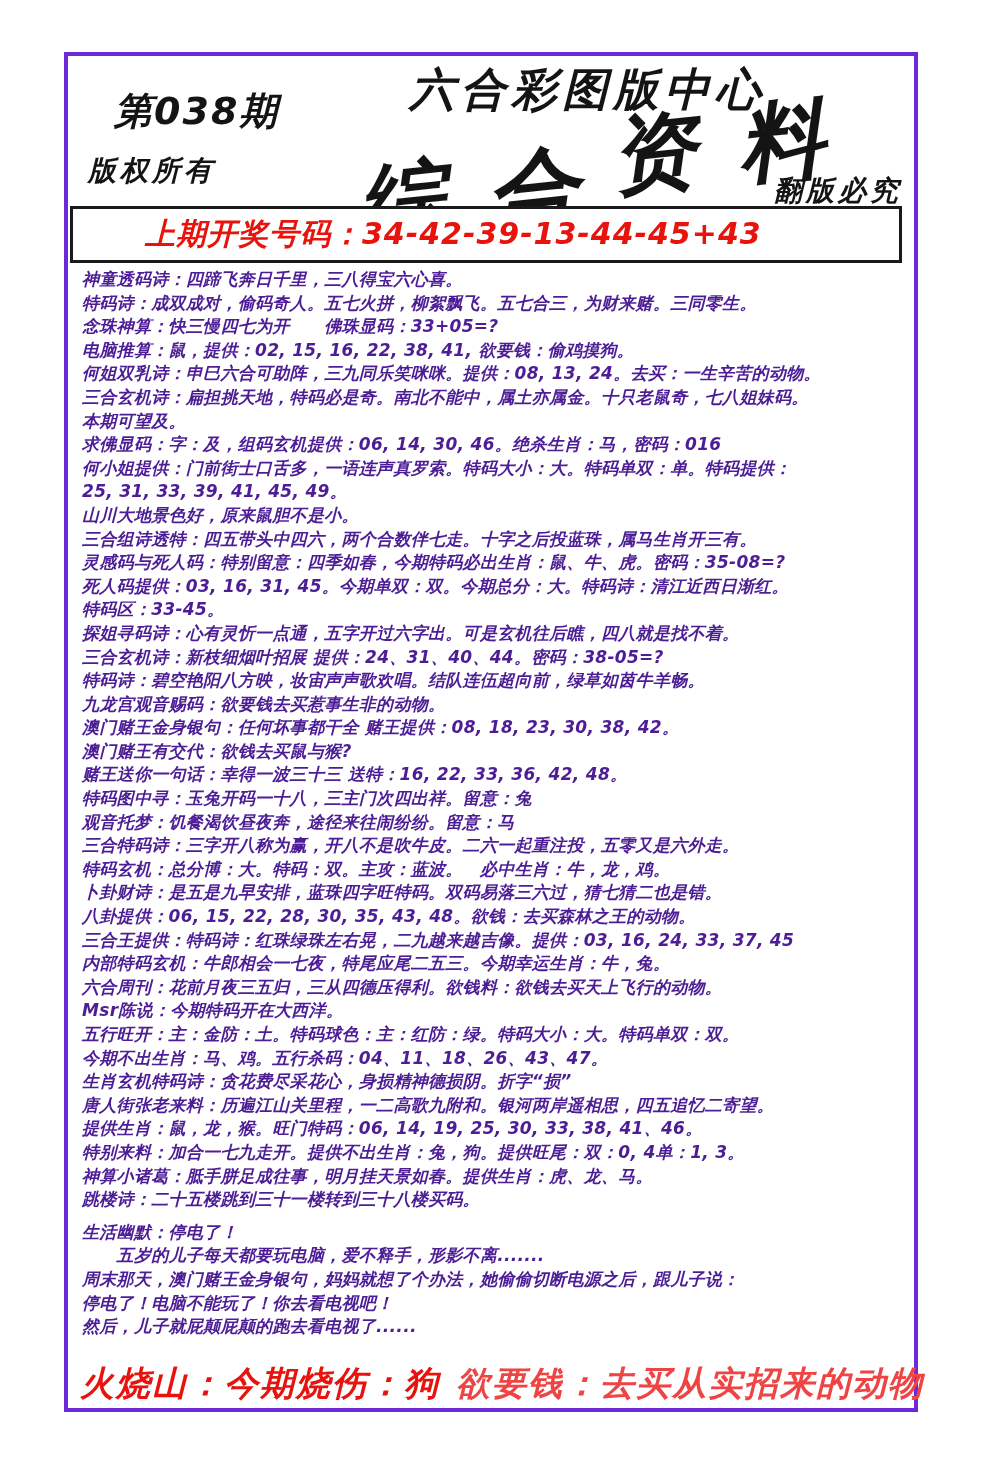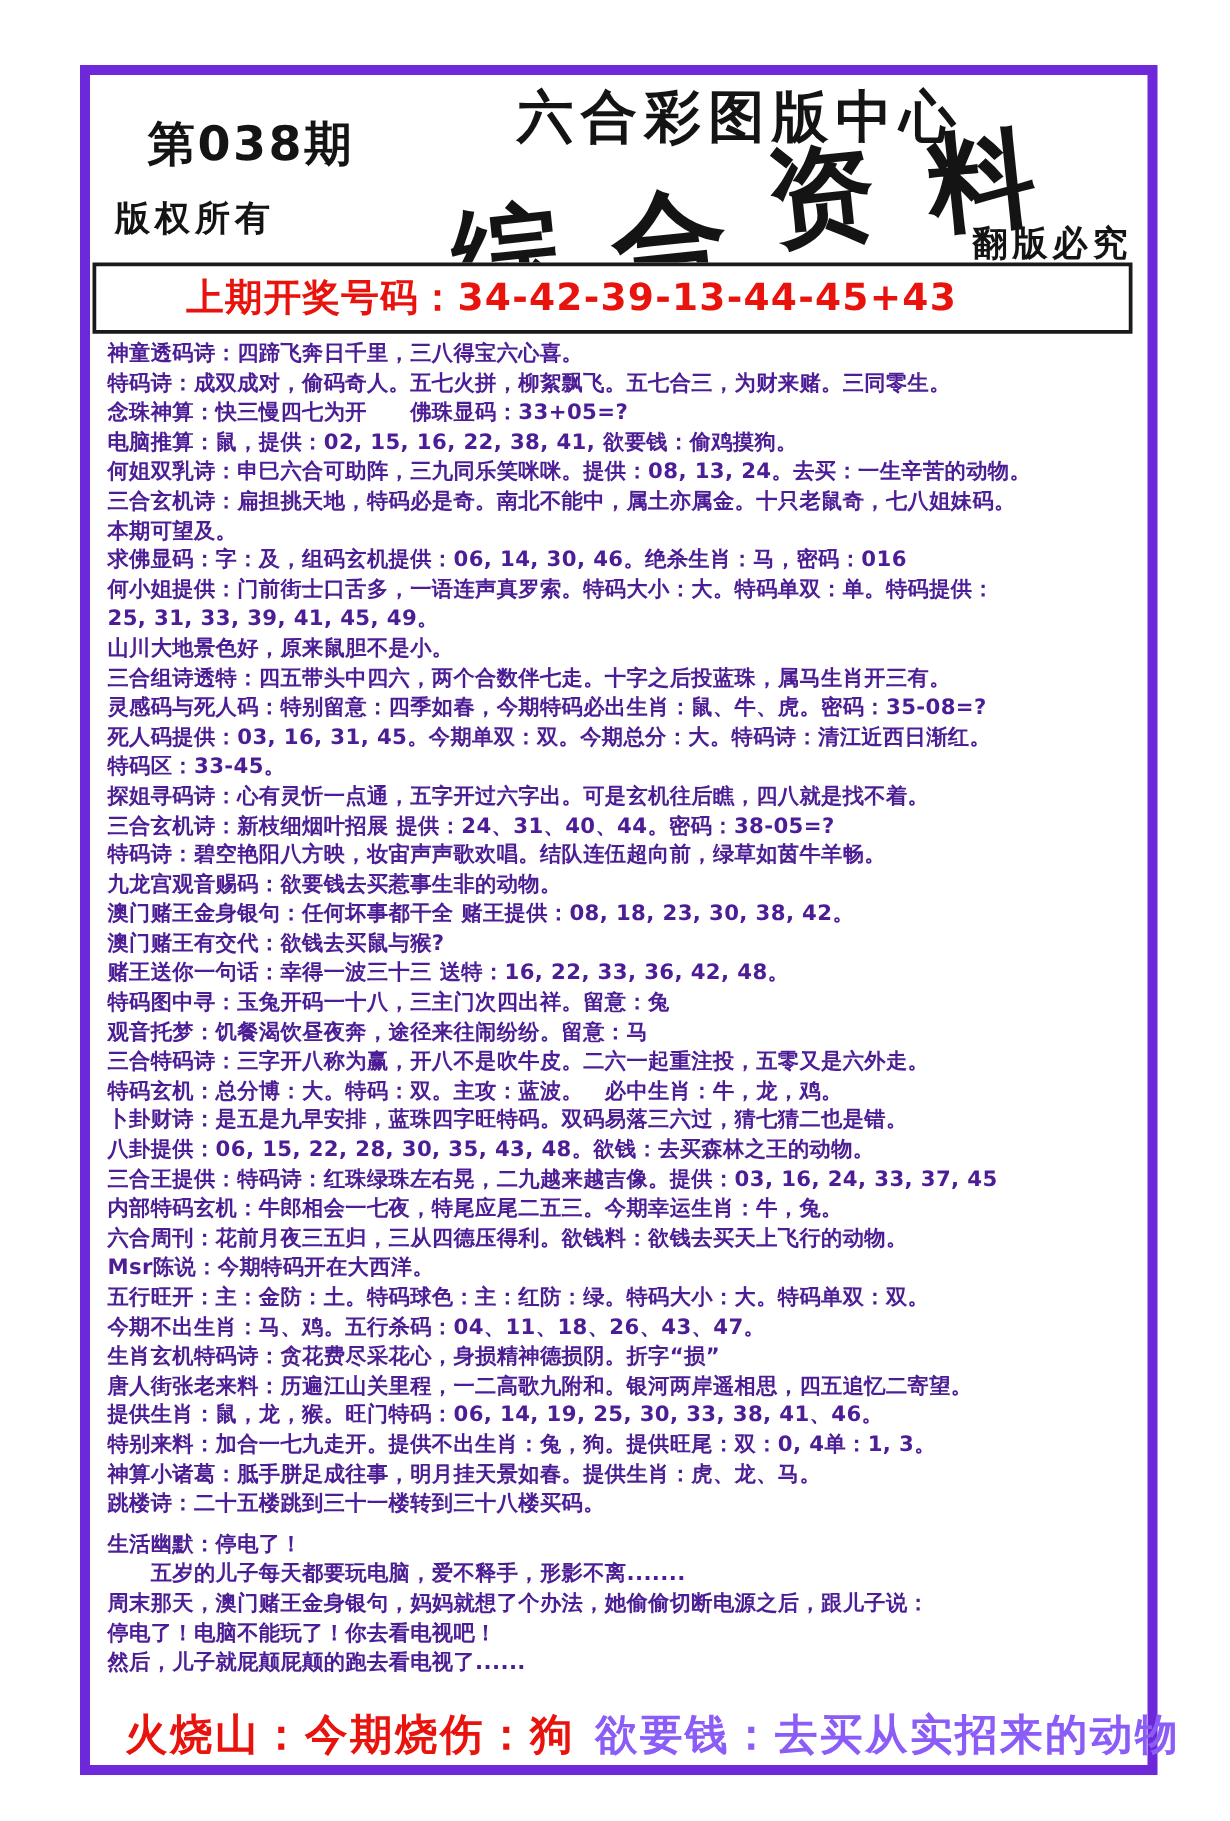--- a/index.html
+++ b/index.html
@@ -1,19 +1,19 @@
 <!DOCTYPE html>
 <html><head>
 <meta charset="utf-8">
 <style>
   html,body{margin:0;padding:0;background:#ffffff;}
   .page{position:relative;width:984px;height:1457px;background:#fff;overflow:hidden;
         font-family:"DejaVu Sans","Liberation Sans",sans-serif;color:#141414;}
   .frame{position:absolute;left:64px;top:52px;width:846px;height:1352px;
-         border:8px solid #6d28d9;background:#fff;}
+         border:4px solid #6d28d9;background:#fff;font-style:italic;}
 
   
   .issue{position:absolute;left:46px;top:30px;font-size:38px;font-weight:bold;letter-spacing:2px;}
   .site-title{position:absolute;left:250px;top:4px;width:540px;text-align:center;
               font-size:45px;font-weight:bold;letter-spacing:6px;}
   .main-title{position:absolute;left:290px;top:40px;width:480px;height:160px;
               font-family:"DejaVu Serif","Liberation Serif",serif;font-weight:bold;}
   .main-title .ch{position:absolute;font-size:86px;line-height:1;transform:rotate(-6deg);}
   .main-title .ch0{left:0px;top:62px;}
   .main-title .ch1{left:128px;top:50px;font-size:92px;}
@@ -28,21 +28,21 @@
   .drawtext{font-size:30px;font-weight:bold;padding-left:72px;letter-spacing:1px;}
 
   
   .bodytext{position:absolute;left:14px;top:212px;width:820px;}
   .line{font-size:17px;line-height:23.6px;font-weight:bold;white-space:nowrap;
         letter-spacing:0.3px;color:#4c1d95;}
   .line.spacer{height:9px;}
 
   
   .banner{position:absolute;left:0;bottom:1px;width:100%;height:46px;display:flex;
-          align-items:center;white-space:nowrap;font-weight:bold;font-size:34px;padding-left:28px;box-sizing:border-box;}
+          align-items:center;white-space:nowrap;font-weight:bold;font-size:34px;padding-left:12px;box-sizing:border-box;}
   .banner .seg-red{letter-spacing:2px;}
   .banner .seg-green{margin-left:16px;letter-spacing:2px;}
 </style>
 </head>
 <body>
 
 <div class="page">
   <div class="frame">
 
     <div class="issue">第038期</div>
@@ -104,17 +104,17 @@
         <div class="line spacer"></div>
         <div class="line">生活幽默：停电了！</div>
         <div class="line">　　五岁的儿子每天都要玩电脑，爱不释手，形影不离.......</div>
         <div class="line">周末那天，澳门赌王金身银句，妈妈就想了个办法，她偷偷切断电源之后，跟儿子说：</div>
         <div class="line">停电了！电脑不能玩了！你去看电视吧！</div>
         <div class="line">然后，儿子就屁颠屁颠的跑去看电视了......</div>
       </div>
 
     <div class="banner">
       <span class="seg-red" style="color: rgb(232, 19, 13);">火烧山：今期烧伤：狗</span>
-      <span class="seg-green" style="color: #8b5cf6;">欲要钱：去买从实招来的动物</span>
+      <span class="seg-green" style="color: #ef4444;">欲要钱：去买从实招来的动物</span>
     </div>
 
   </div>
 </div>
 
 </body></html>

